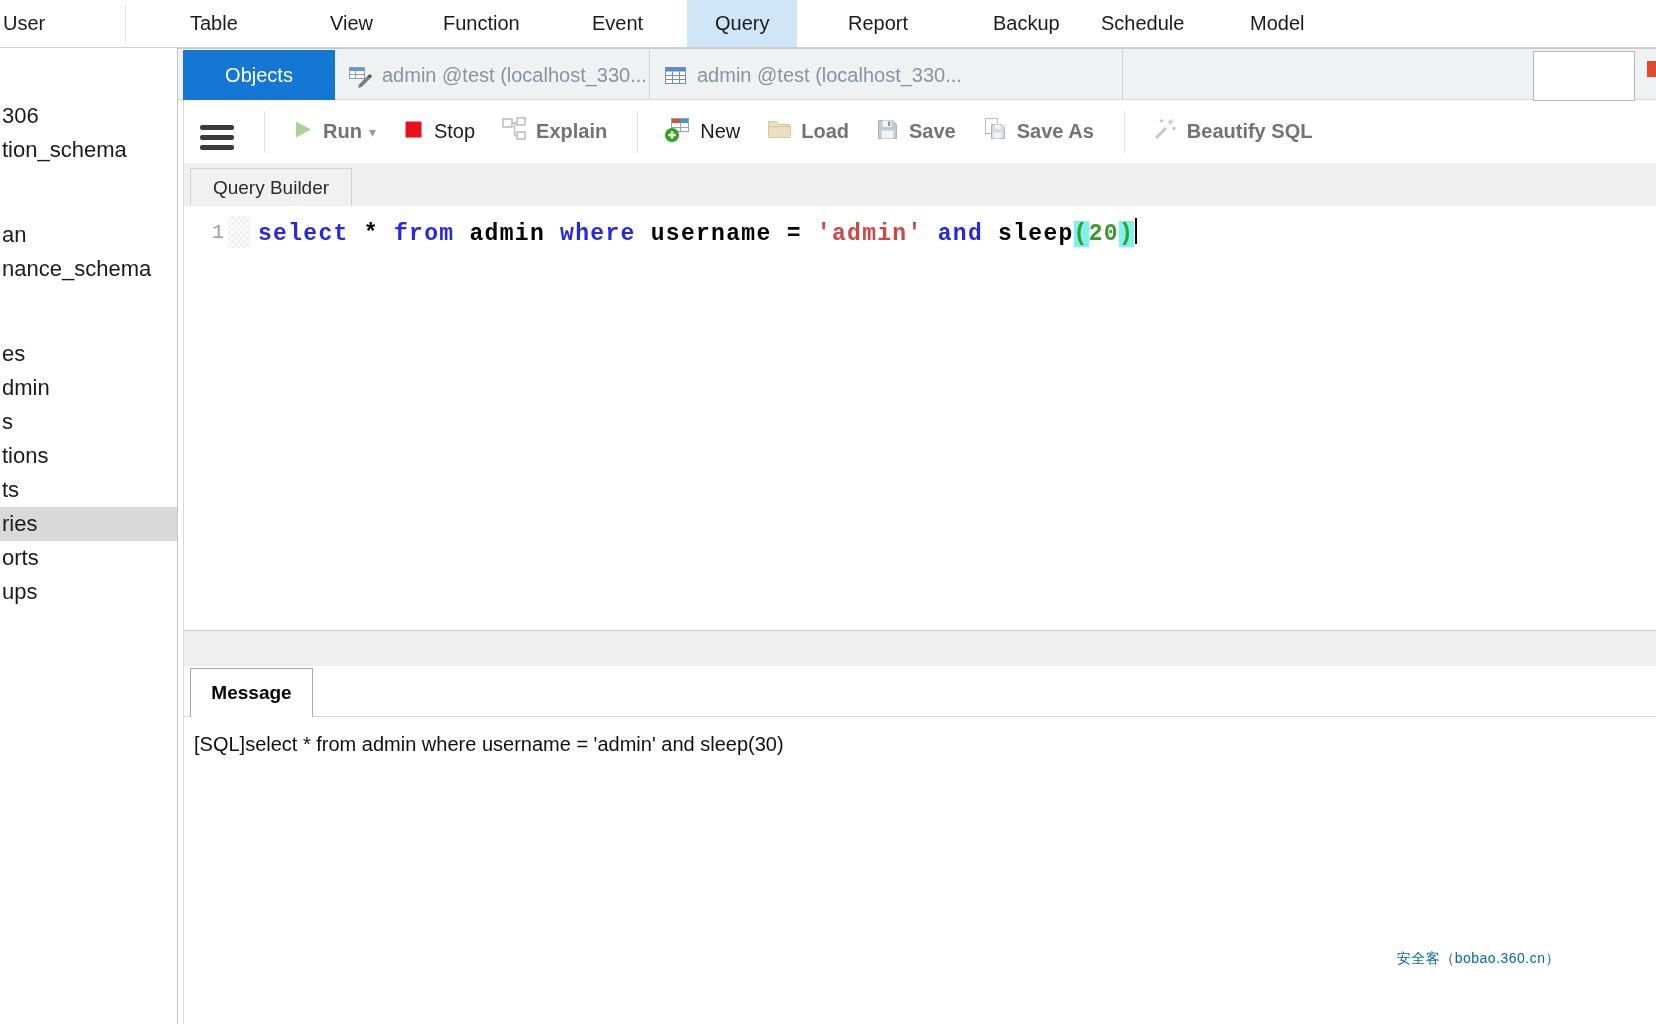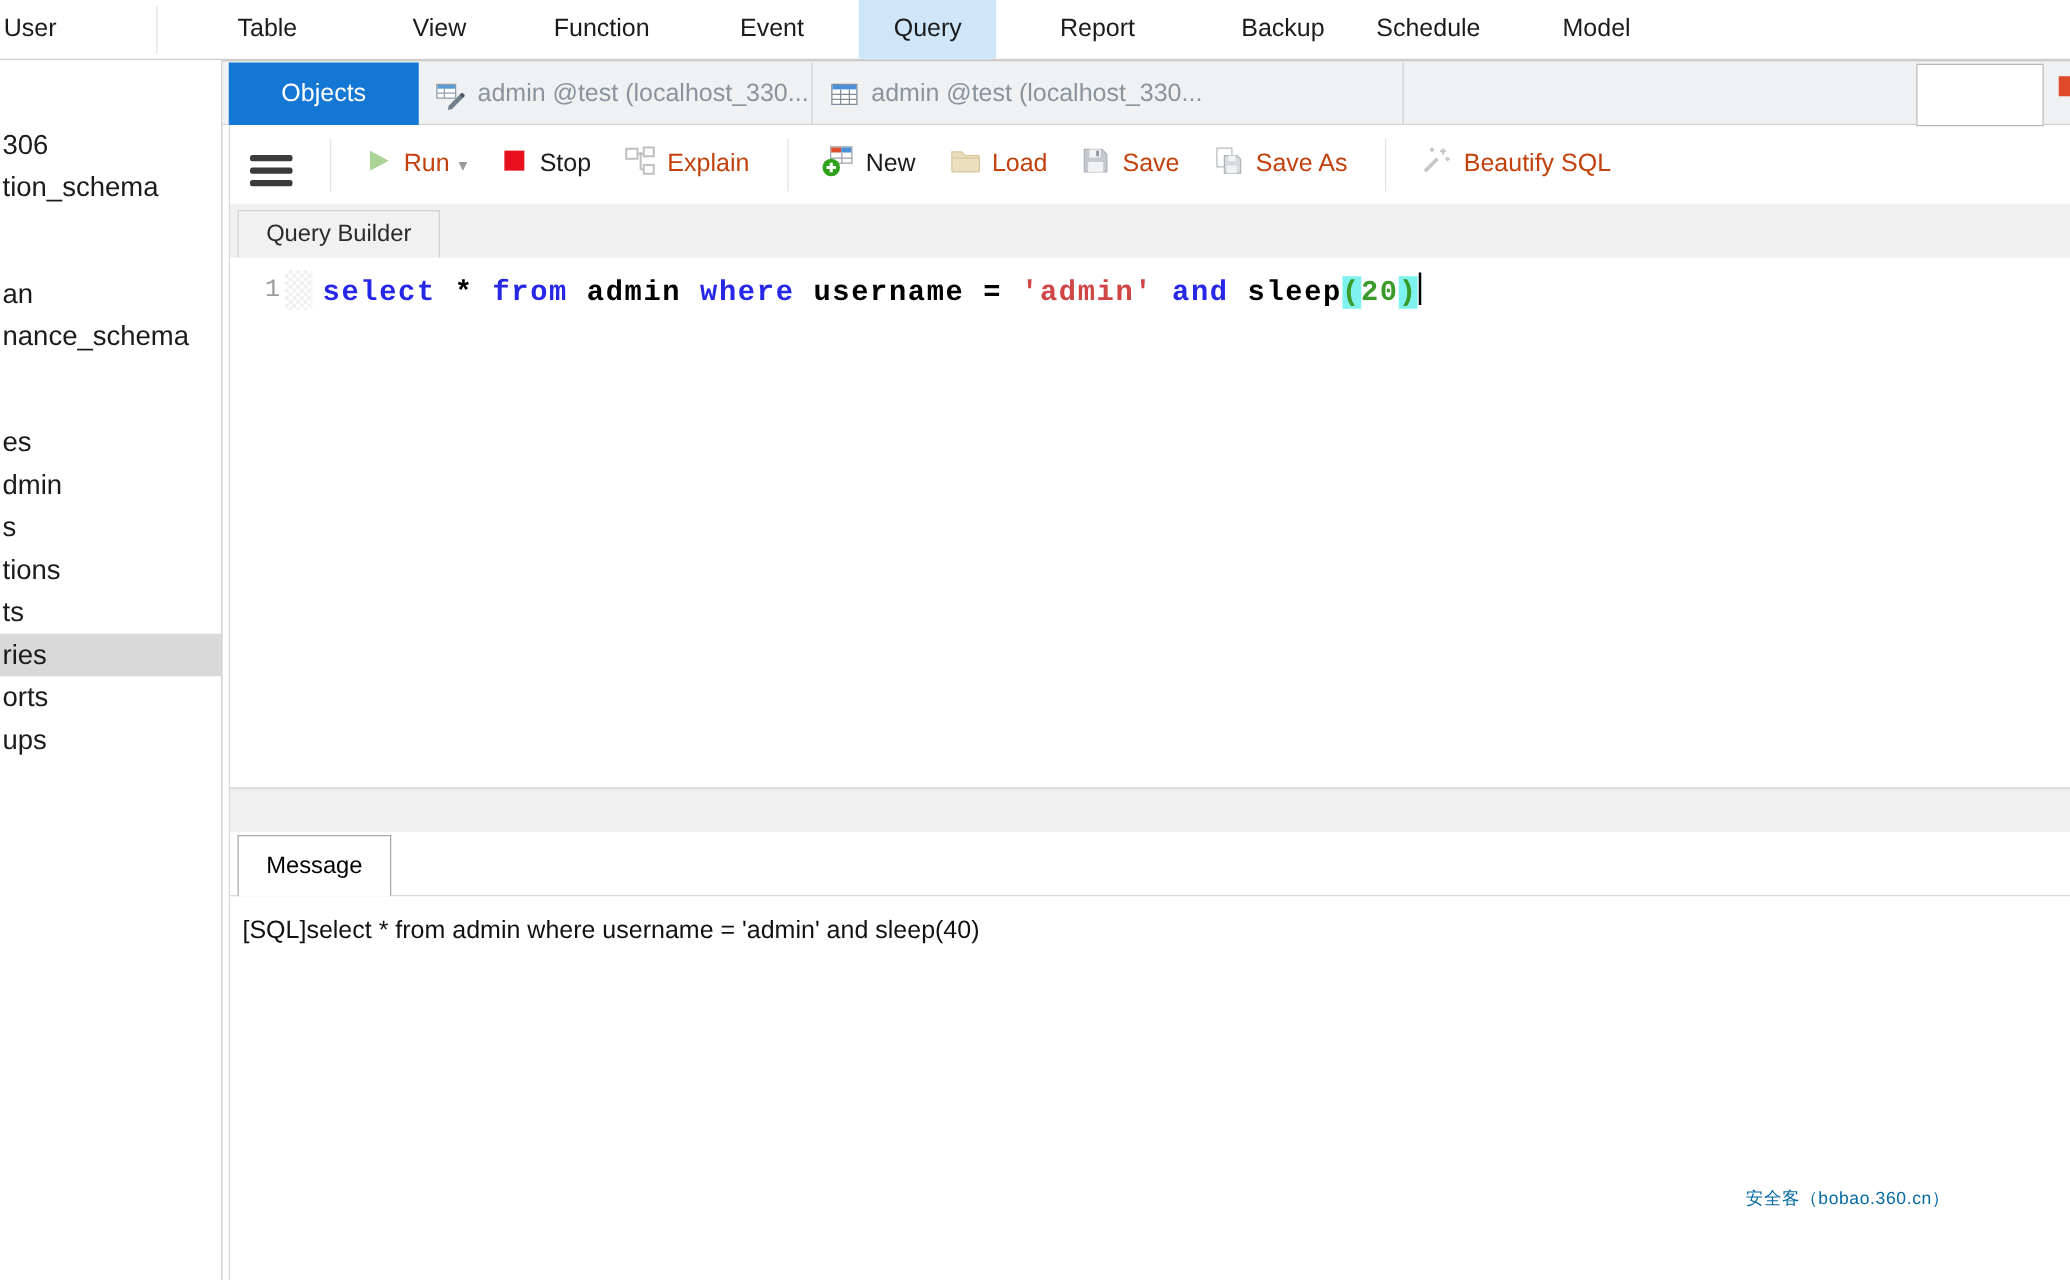--- a/index.html
+++ b/index.html
@@ -51,21 +51,21 @@
             border:1px solid #b9b9b9;box-sizing:border-box;}
   .edge-fragment{position:absolute;left:1469px;top:12px;width:9px;height:16px;background:#de4a2a;}
 
   
   .main-lower{flex:1;display:flex;flex-direction:column;margin-left:5px;border-left:1px solid #dadada;min-height:0;}
 
   
   .toolbar{height:63px;background:#fff;display:flex;align-items:center;padding-left:16px;flex:none;}
   #tb-items{display:flex;align-items:center;height:100%;}
   .tb-btn{display:flex;align-items:center;gap:9px;font-size:20px;margin-right:26px;white-space:nowrap;cursor:default;}
-  .tb-btn.disabled .tb-label{color:#c2410c;}
+  .tb-btn.disabled .tb-label{color:#737373;font-weight:bold;}
   .tb-btn .tb-label{color:#1b1b1b;}
   .tb-sep{width:1px;height:42px;background:#e4e4e4;margin:0 26px 0 4px;flex:none;}
   .hamb{display:inline-flex;flex-direction:column;gap:5px;padding:2px 0;}
   .hamb i{width:34px;height:5px;background:#3b3b3b;border-radius:2px;}
   .dd-caret{color:#9a9a9a;font-size:14px;margin-left:-2px;}
 
   
   .edit-tabs{position:relative;height:43px;background:#f0f0f0;flex:none;}
   .qtab{position:absolute;bottom:0;display:flex;align-items:center;justify-content:center;
         font-size:19px;box-sizing:border-box;cursor:default;}
@@ -83,21 +83,21 @@
   .c-kw{color:var(--keyword,#2727e8);}
   .c-plain{color:#000;}
   .c-str{color:var(--string,#d04545);}
   .c-num{color:var(--number,#3a9a2a);}
   .c-paren{color:var(--number,#3a9a2a);background:var(--bracket-bg,#7df2ee);}
   .caret-bar{display:inline-block;width:2px;height:26px;background:#000;vertical-align:-4px;margin-left:1px;}
 
   
   .gap-band{height:36px;background:#efefef;border-top:1px solid #cfcfcf;box-sizing:border-box;flex:none;cursor:row-resize;}
   .message-panel{flex:1;background:#fff;position:relative;min-height:0;}
-  .msg-tabrow{position:relative;height:51px;border-bottom:1px solid #d9d9d9;box-sizing:border-box;background:#fff;}
+  .msg-tabrow{position:relative;height:51px;border-bottom:1px solid #d9d9d9;box-sizing:border-box;background:#fff;font-weight:bold;}
   .msg-tab{position:absolute;left:6px;top:2px;width:123px;height:49px;background:#fff;border:1px solid #a9a9a9;
         border-bottom:0;box-sizing:border-box;display:flex;align-items:center;justify-content:center;
         font-size:19px;color:#000;cursor:default;}
   .msg-content{padding:16px 0 0 10px;}
   .msg-text{font-size:20px;color:#111;white-space:nowrap;}
 
   .watermark{position:absolute;right:96px;bottom:56px;font-size:14px;color:#0369a1;letter-spacing:.5px;}
 </style>
 </head>
 <body>
@@ -276,21 +276,21 @@
 
         <div class="gap-band"></div>
 
         <div class="message-panel">
           <div class="msg-tabrow">
             <div class="msg-tab">
               <span>Message</span>
             </div>
           </div>
           <div class="msg-content">
-            <div class="msg-text">[SQL]select * from admin where username = 'admin' and sleep(40)</div>
+            <div class="msg-text">[SQL]select * from admin where username = 'admin' and sleep(30)</div>
           </div>
           <div class="watermark">安全客（bobao.360.cn）</div>
         </div>
 
       </div>
     </div>
   </div>
 </div>
 
 </body></html>

